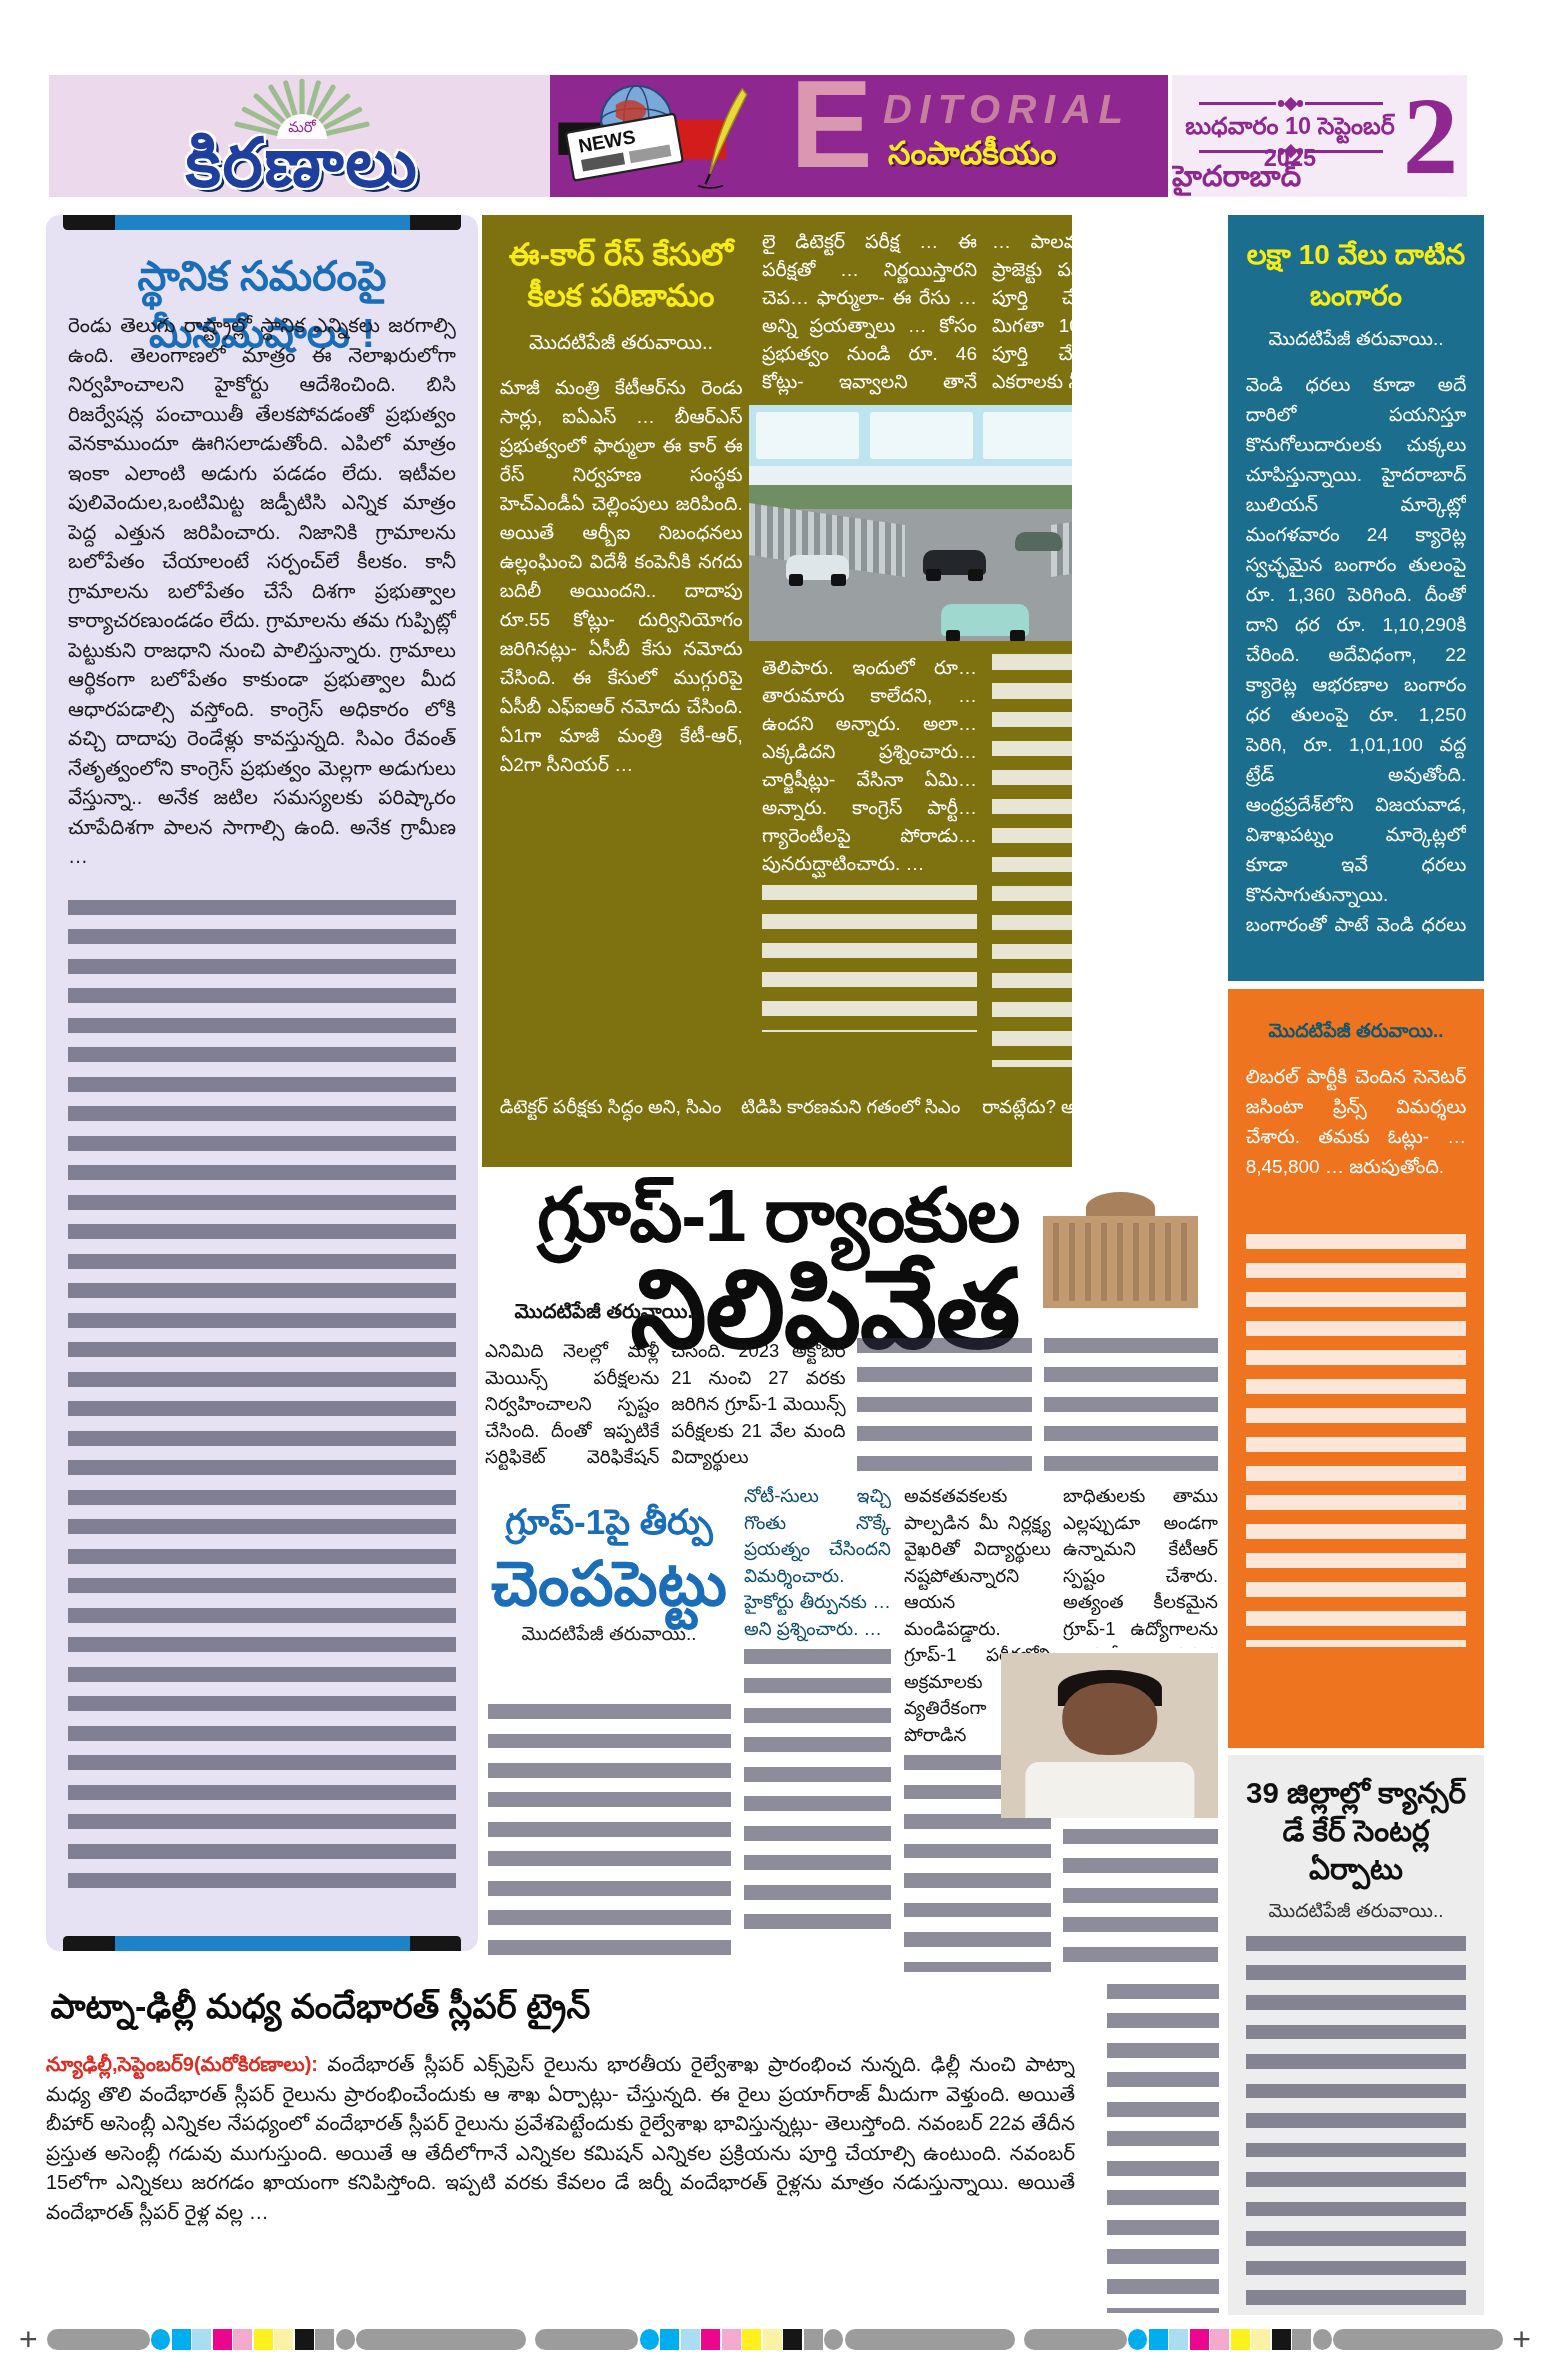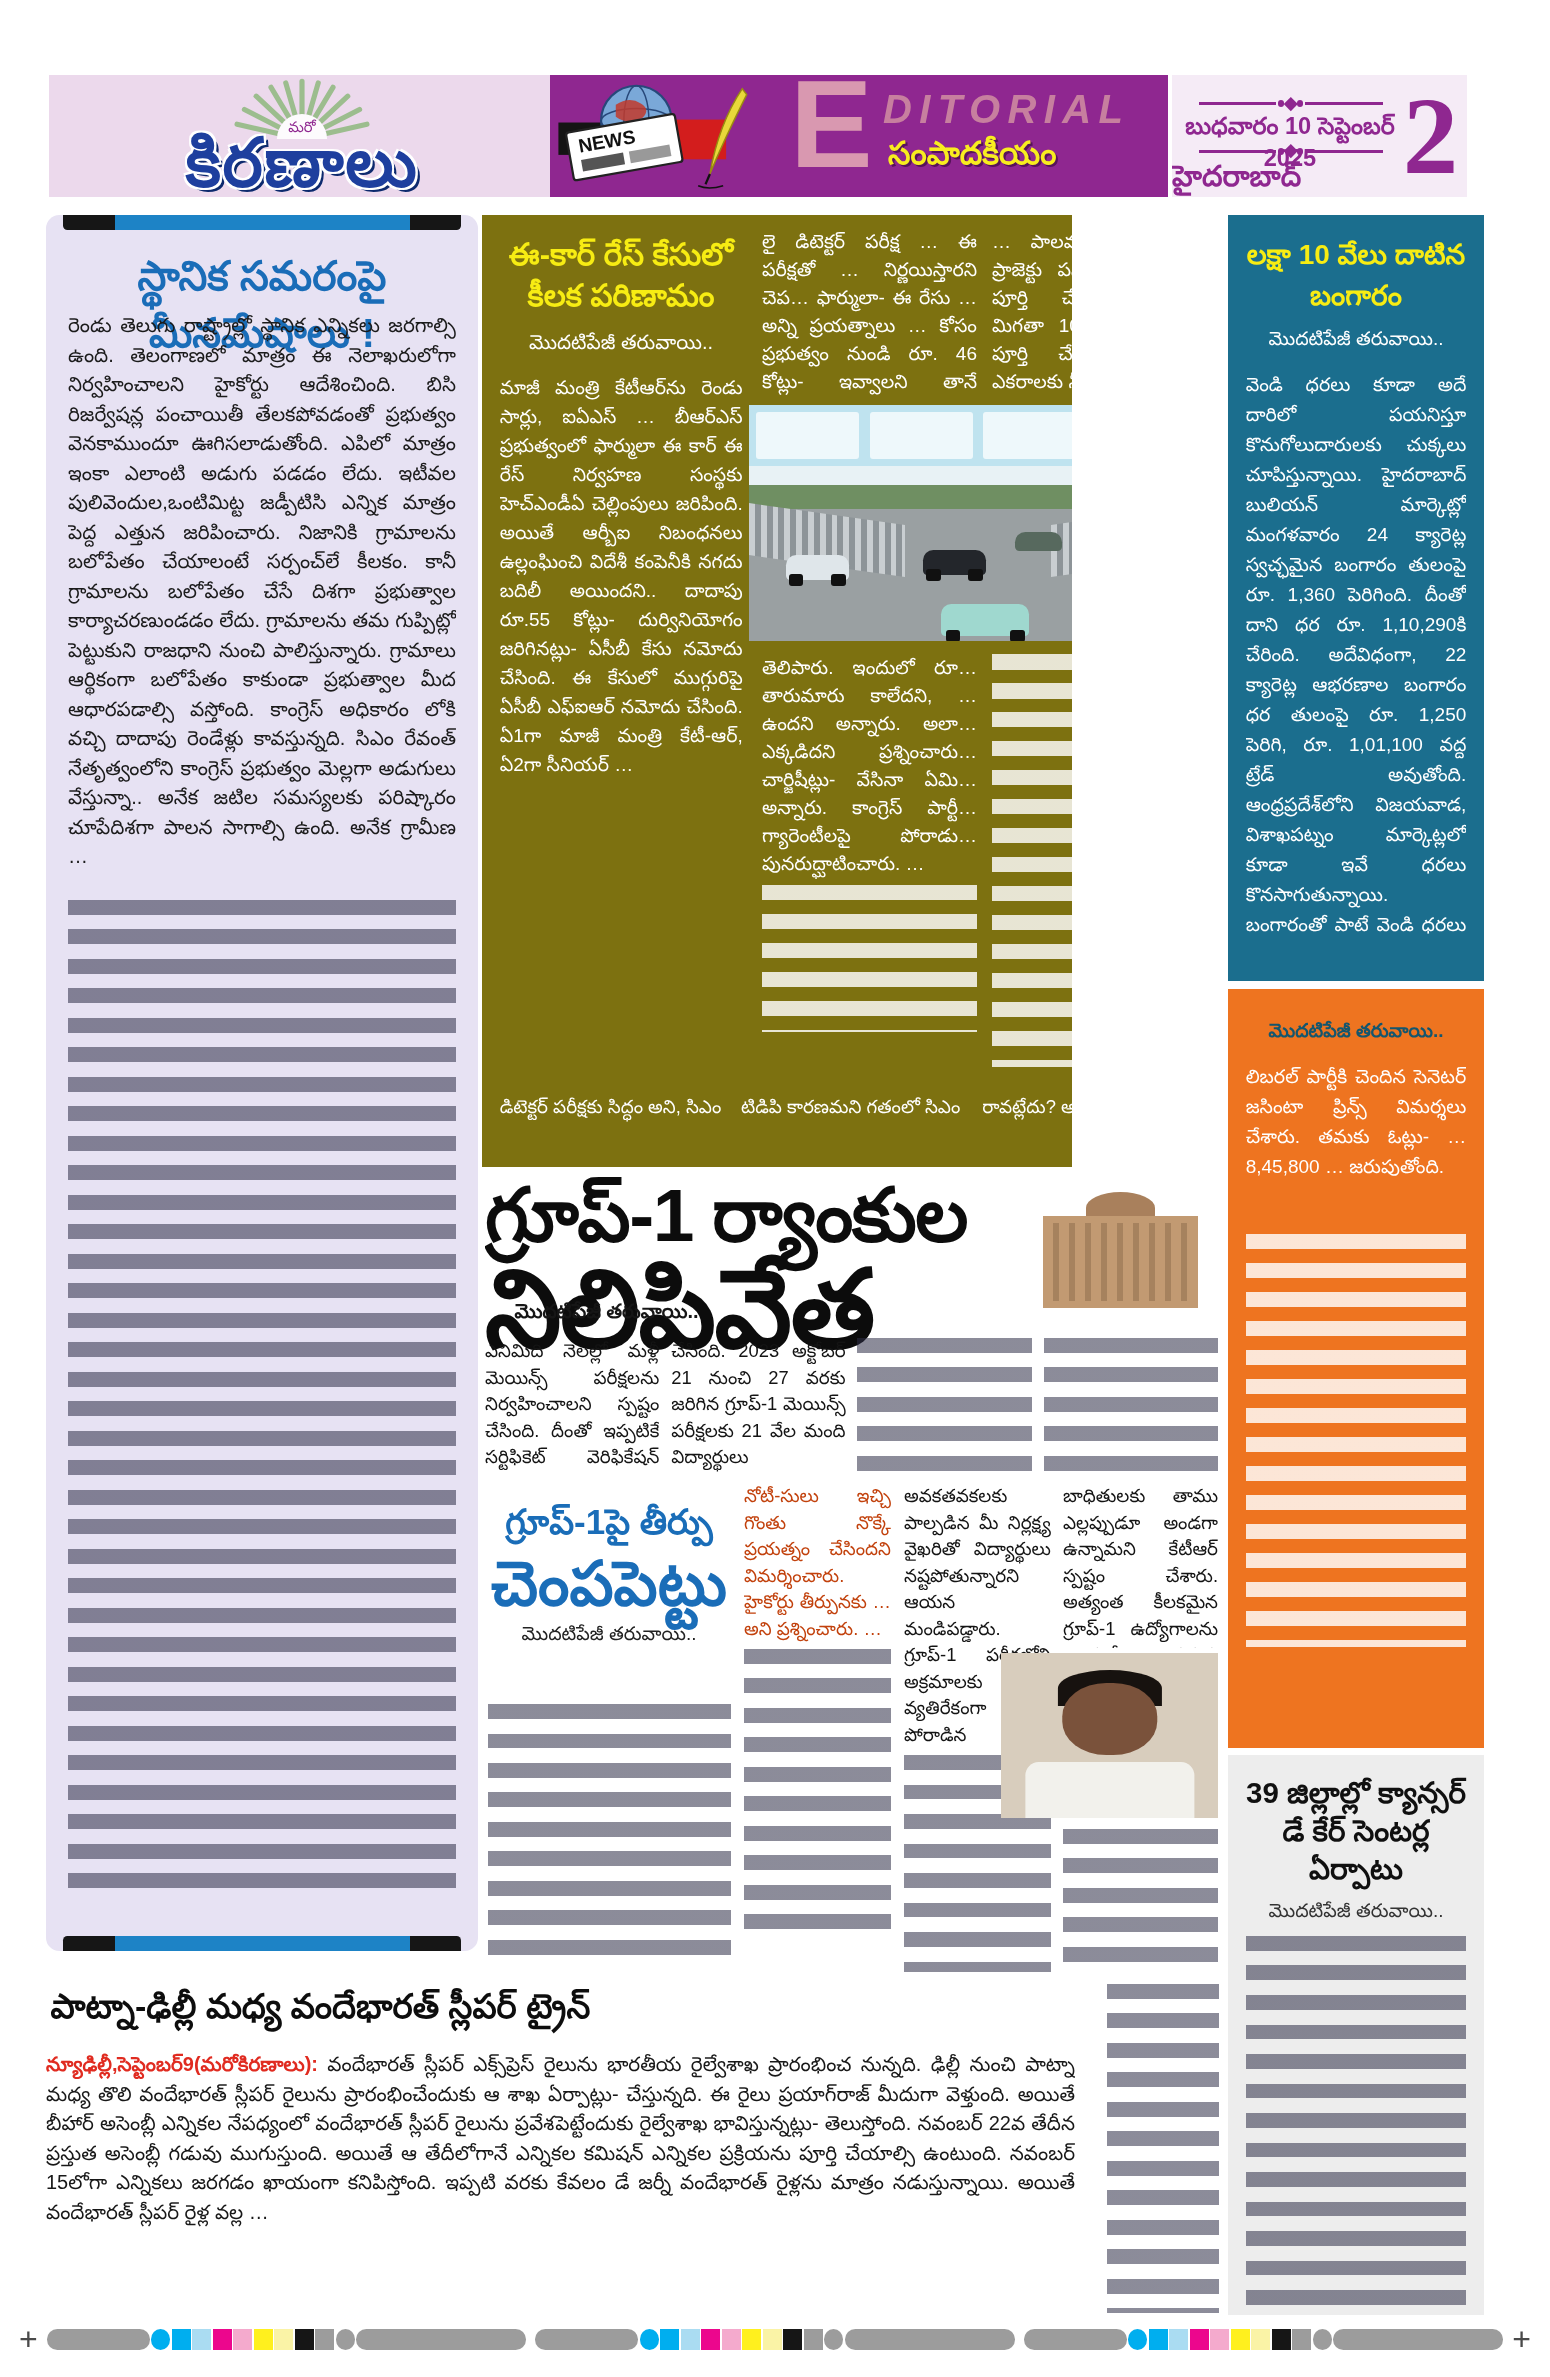--- a/index.html
+++ b/index.html
@@ -65,32 +65,32 @@
   .pc-bldg:before{content:"";position:absolute;inset:8% 6%;background:repeating-linear-gradient(90deg,#8a6a4a 0 5.9px,transparent 5.9px 16px);opacity:.5;}
   .pc-dome{position:absolute;left:32%;top:2%;width:36%;height:16%;background:#a9805c;border-radius:50% 50% 0 0;}
 
   
   .photo-ktr{background:#d8cdbd;}
   .pk-head{position:absolute;left:50%;top:18%;transform:translateX(-50%);width:44%;height:44%;background:#7a523b;border-radius:46%;}
   .pk-hair{position:absolute;left:50%;top:10%;transform:translateX(-50%);width:48%;height:22%;background:#17120f;border-radius:50% 50% 0 0;}
   .pk-shirt{position:absolute;left:50%;bottom:0;transform:translateX(-50%);width:78%;height:34%;background:#f2f1ec;border-radius:13.3px 13.3px 0 0;}
 
   
-  .bighead{left:485px;top:1176px;width:534px;height:221px;color:#0c0c0c;font-weight:900;letter-spacing:-1.5px;}
+  .bighead{left:485px;top:1176px;width:534px;height:221px;color:#0c0c0c;font-weight:900;letter-spacing:-1.5px;text-align:right;}
   .bh1{font-size:75px;line-height:1.05;}
   .bh2{font-size:109px;line-height:1.0;}
 
   
   .verdict{left:485px;top:1483px;width:733px;height:492px;}
   .v-head{left:0;top:19px;width:248px;text-align:center;color:#1a6db8;}
   .v-h1{font-size:35px;font-weight:800;}
   .v-h2{font-size:62px;font-weight:900;line-height:1.05;}
   .v-cont{margin-top:7.4px;font-size:19px;color:#222;}
   .v-c1{left:2.9px;top:221px;width:243px;height:265px;}
-  .v-c2{left:259px;top:0px;width:147px;height:489px;font-size:18.4px;line-height:26.5px;text-align:justify;color:#c2410c;}
+  .v-c2{left:259px;top:0px;width:147px;height:489px;font-size:18.4px;line-height:26.5px;text-align:justify;color:#0c4a6e;}
   .v-c3{left:419px;top:0px;width:147px;height:489px;font-size:18.4px;line-height:26.5px;text-align:justify;color:#141414;}
   .v-c4t{left:578px;top:0px;width:155px;height:165px;font-size:18.4px;line-height:26.5px;text-align:justify;color:#141414;}
   .v-photo{left:516px;top:170px;width:217px;height:165px;}
   .v-c4b{left:578px;top:346px;width:155px;height:143px;}
 
   .col4ext{left:1107px;top:1984px;width:112px;height:329px;}
 
   
   .train{left:46px;top:1980px;width:1029px;height:343px;}
   .train-title{font-size:34px;font-weight:900;color:#0d0d0d;margin:7.4px 0 16px 4.4px;}

